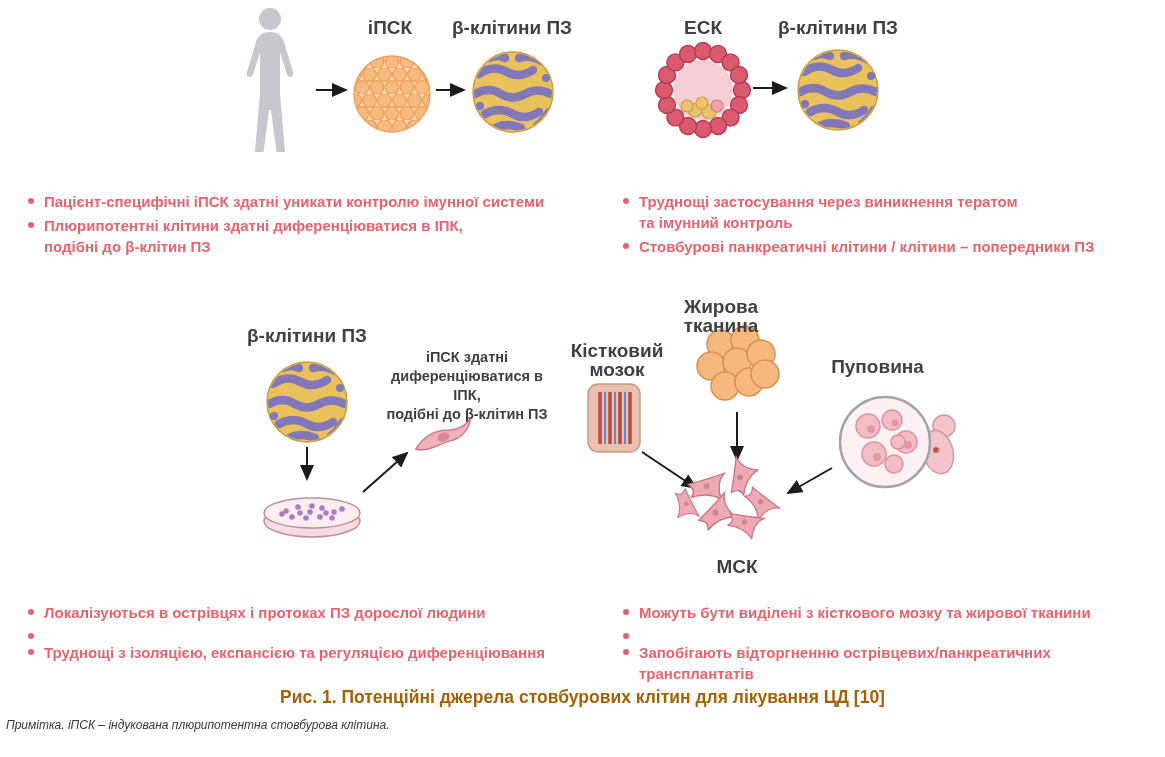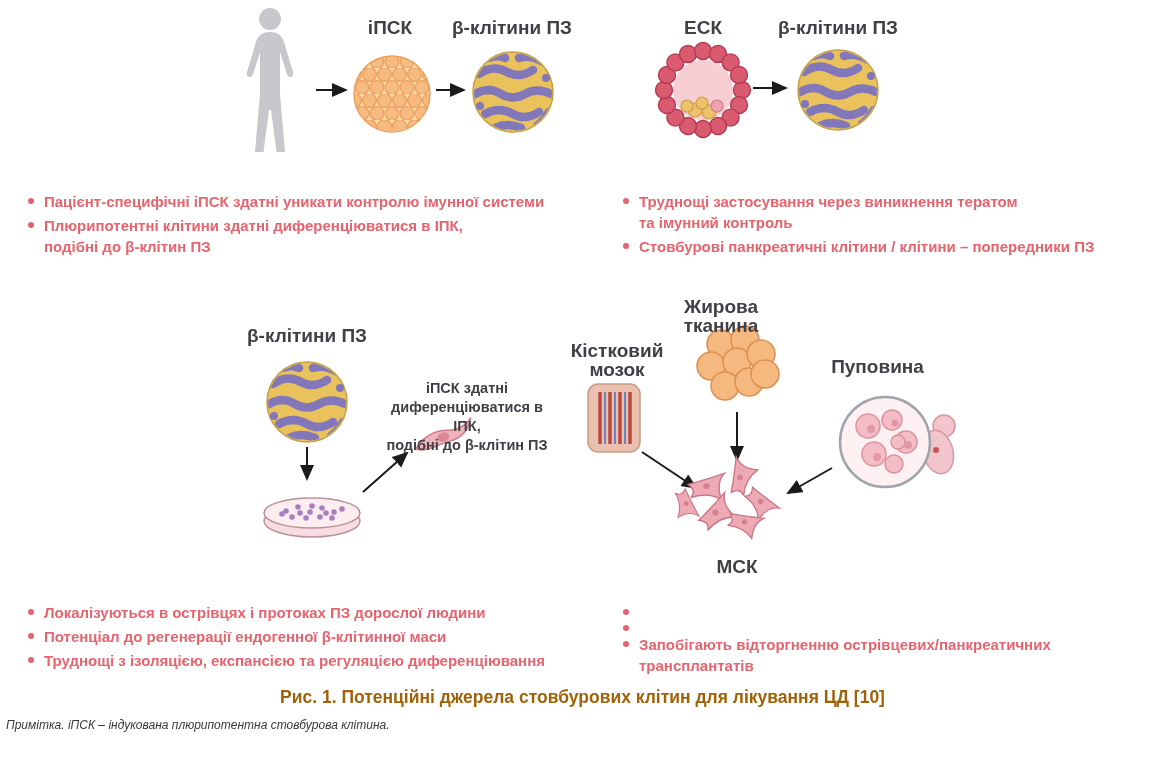--- a/index.html
+++ b/index.html
@@ -8,21 +8,21 @@
     font-family:"Liberation Sans", sans-serif; overflow:hidden;
   }
   .abs { position:absolute; }
   svg.layer { position:absolute; left:0; top:0; }
   .label {
     color:var(--dark,#3f3f45); font-weight:600; font-size:19px;
     text-align:center; white-space:pre-line; line-height:19px;
   }
   .annotation {
     color:var(--dark,#3f3f45); font-weight:700; font-size:14.5px;
-    text-align:center; white-space:pre-line; line-height:19px;margin-top:31px;
+    text-align:center; white-space:pre-line; line-height:19px;
   }
   ul.bullets { list-style:none; margin:8px; padding:0;
     color:var(--accent,#e5646e); font-weight:600; font-size:15px; line-height:21px; }
   ul.bullets li { display:flex; gap:10px; margin-bottom:3px; padding-left:4px; white-space:pre-line; }
   .dot { flex:0 0 auto; width:6px; height:6px; border-radius:50%;
     background:currentColor; margin-top:7px; }
   .caption { color:#a16207; font-weight:700; font-size:17.5px; text-align:center; }
   .note { color:#38383c; font-style:italic; font-size:12px; }
 </style>
 </head>
@@ -225,26 +225,26 @@
 подібні до β-клітин ПЗ</div>
 
   <div class="abs label" style="left:656px; top:297px; width:130px;">Жирова тканина</div>
   <div class="abs label" style="left:570px; top:341px; width:94px;">Кістковий
 мозок</div>
   <div class="abs label" style="left:830px; top:357px; width:95px;">Пуповина</div>
   <div class="abs label" style="left:707px; top:557px; width:60px;">МСК</div>
 
   <ul class="bullets abs" style="left:16px; top:594px; width:575px;">
     <li><span class="dot"></span><span>Локалізуються в острівцях і протоках ПЗ дорослої людини</span></li>
-    <li><span class="dot"></span><span>Потенціал до регенерації ендогенної β-клітинної маси</span></li>
+    <li><span class="dot"></span></li>
     <li><span class="dot"></span><span>Труднощі з ізоляцією, експансією та регуляцією диференціювання</span></li>
   </ul>
 
   <ul class="bullets abs" style="left:611px; top:594px; width:550px;">
-    <li><span class="dot"></span></li>
+    <li><span class="dot"></span><span>Можуть бути виділені з кісткового мозку та жирової тканини</span></li>
     <li><span class="dot"></span></li>
     <li><span class="dot"></span><span>Запобігають відторгненню острівцевих/панкреатичних трансплантатів</span></li>
   </ul>
 
   <div class="abs caption" style="left:0; top:687px; width:1165px;">Рис. 1. Потенційні джерела стовбурових клітин для лікування ЦД [10]</div>
   <div class="abs note" style="left:6px; top:718px; width:820px;">Примітка. іПСК – індукована плюрипотентна стовбурова клітина.</div>
 
 </div>
 
 </body></html>

